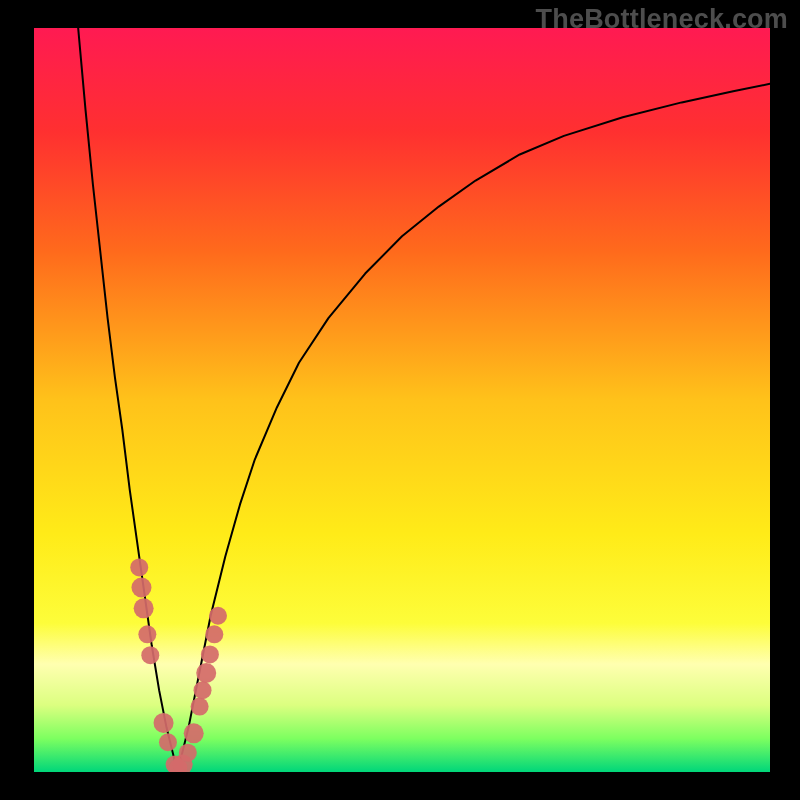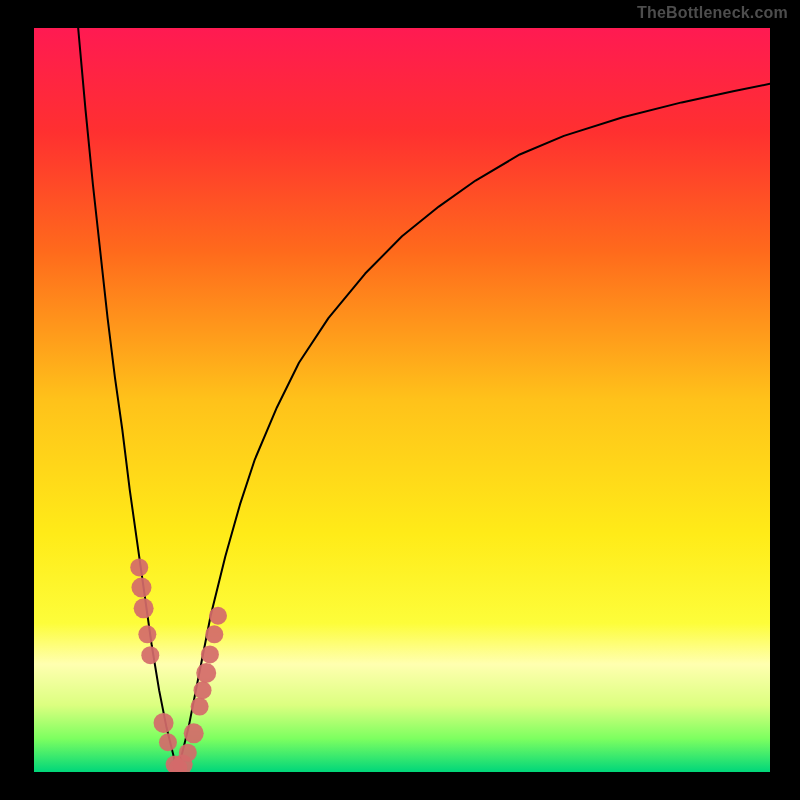--- a/index.html
+++ b/index.html
@@ -18,21 +18,21 @@
     background: #000;
   }
   .plot-area {
     position: absolute;
     background: #000;
   }
   .watermark {
     position: absolute;
     color: #4d4d4d;
     font-weight: 600;
-    font-size: 16px;
+    font-size: 27px;
     letter-spacing: 0.2px;
     white-space: nowrap;
   }
   svg { display: block; }
 </style>
 </head>
 <body>
 
 <div class="frame">
   <div class="plot-area" id="plot-area" style="left: 34px; top: 28px; width: 736px; height: 744px;">

